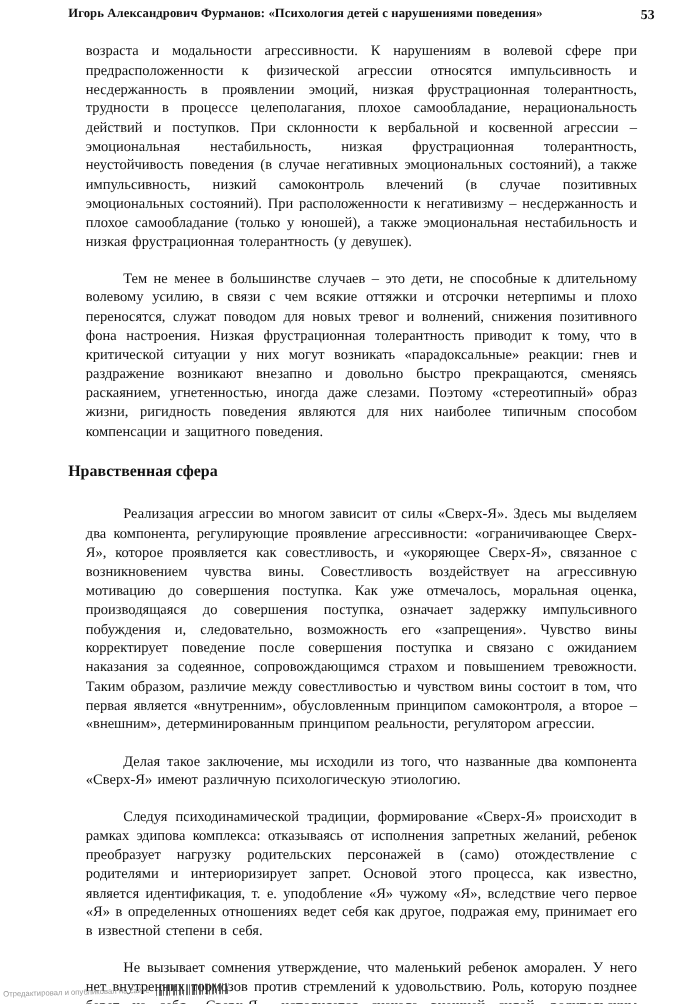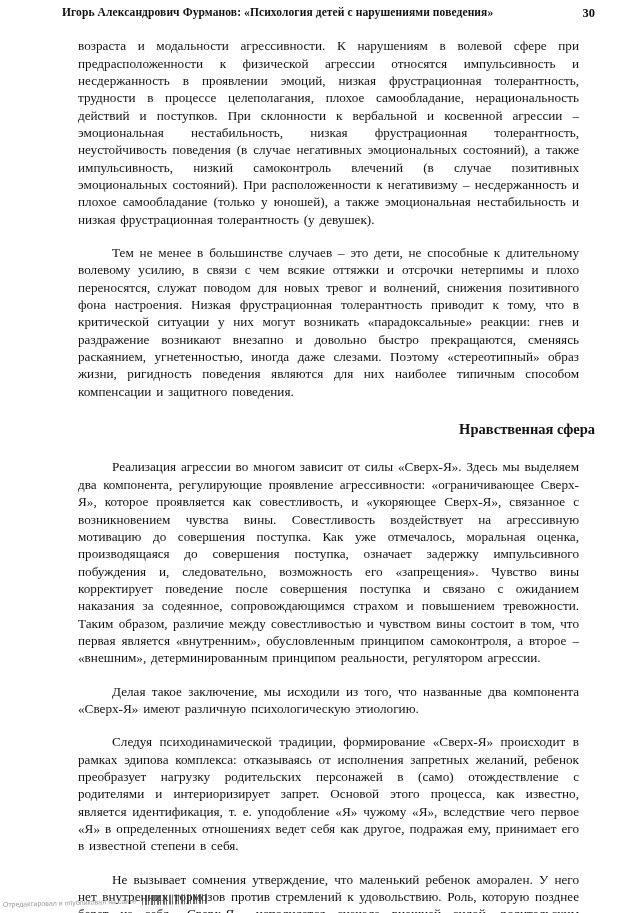--- a/index.html
+++ b/index.html
@@ -35,21 +35,21 @@
     line-height: 17.35px;
     text-align: justify;
   }
   .body-text p {
     margin: 16px;
     text-indent: 34px;
     word-spacing: 1.5px;
   }
   .body-text p.no-indent { text-indent: 0; }
   h2.section-heading {
-    text-align: right;
+    text-align: left;
     font-size: 14.5px;
     font-weight: bold;
     margin: 21px 0 20px 0;
     text-indent: 0;
   }
   .watermark {
     position: absolute;
     left: 3px;
     bottom: 4px;
     display: flex;
@@ -77,21 +77,21 @@
     opacity: 0.75;
   }
 </style>
 </head>
 <body>
 
 <div class="page">
 
   <div class="header">
     <span class="title">Игорь Александрович Фурманов: «Психология детей с нарушениями поведения»</span>
-    <span class="pagenum">30</span>
+    <span class="pagenum">53</span>
   </div>
 
   <div class="body-text">
     <p class="no-indent">возраста и модальности агрессивности. К нарушениям в волевой сфере при предрасположенности к физической агрессии относятся импульсивность и несдержанность в проявлении эмоций, низкая фрустрационная толерантность, трудности в процессе целеполагания, плохое самообладание, нерациональность действий и поступков. При склонности к вербальной и косвенной агрессии – эмоциональная нестабильность, низкая фрустрационная толерантность, неустойчивость поведения (в случае негативных эмоциональных состояний), а также импульсивность, низкий самоконтроль влечений (в случае позитивных эмоциональных состояний). При расположенности к негативизму – несдержанность и плохое самообладание (только у юношей), а также эмоциональная нестабильность и низкая фрустрационная толерантность (у девушек).</p>
     <p>Тем не менее в большинстве случаев – это дети, не способные к длительному волевому усилию, в связи с чем всякие оттяжки и отсрочки нетерпимы и плохо переносятся, служат поводом для новых тревог и волнений, снижения позитивного фона настроения. Низкая фрустрационная толерантность приводит к тому, что в критической ситуации у них могут возникать «парадоксальные» реакции: гнев и раздражение возникают внезапно и довольно быстро прекращаются, сменяясь раскаянием, угнетенностью, иногда даже слезами. Поэтому «стереотипный» образ жизни, ригидность поведения являются для них наиболее типичным способом компенсации и защитного поведения.</p>
 
     <h2 class="section-heading">Нравственная сфера</h2>
 
     <p>Реализация агрессии во многом зависит от силы «Сверх-Я». Здесь мы выделяем два компонента, регулирующие проявление агрессивности: «ограничивающее Сверх-Я», которое проявляется как совестливость, и «укоряющее Сверх-Я», связанное с возникновением чувства вины. Совестливость воздействует на агрессивную мотивацию до совершения поступка. Как уже отмечалось, моральная оценка, производящаяся до совершения поступка, означает задержку импульсивного побуждения и, следовательно, возможность его «запрещения». Чувство вины корректирует поведение после совершения поступка и связано с ожиданием наказания за содеянное, сопровождающимся страхом и повышением тревожности. Таким образом, различие между совестливостью и чувством вины состоит в том, что первая является «внутренним», обусловленным принципом самоконтроля, а второе – «внешним», детерминированным принципом реальности, регулятором агрессии.</p>
     <p>Делая такое заключение, мы исходили из того, что названные два компонента «Сверх-Я» имеют различную психологическую этиологию.</p>

